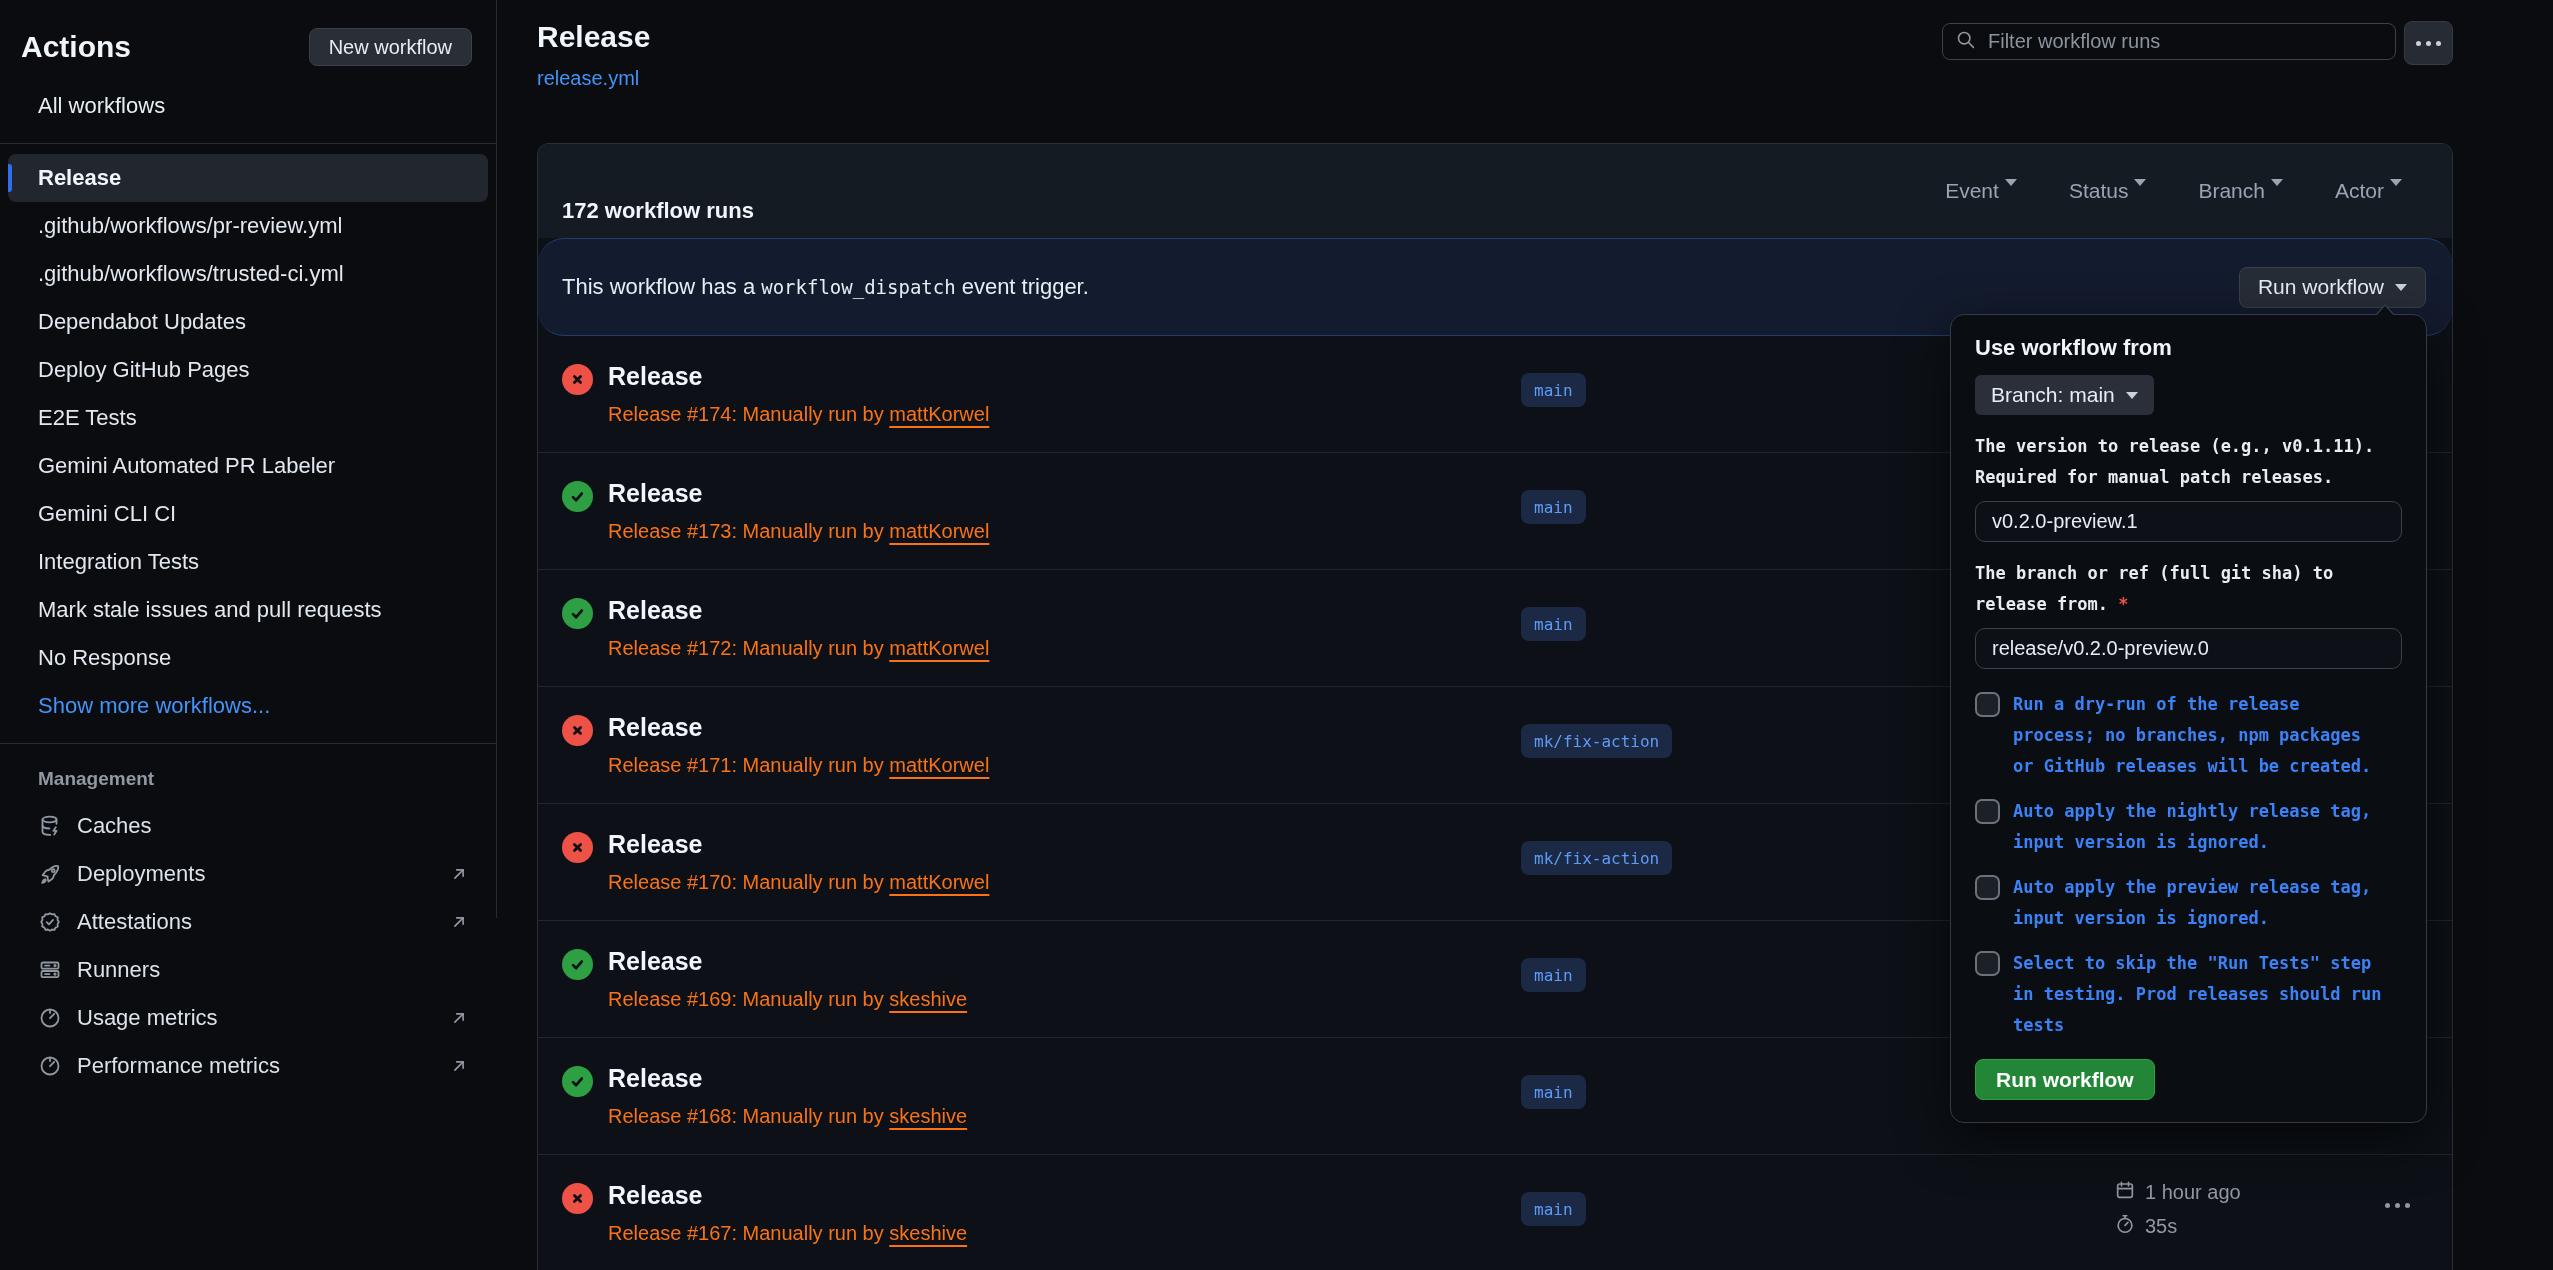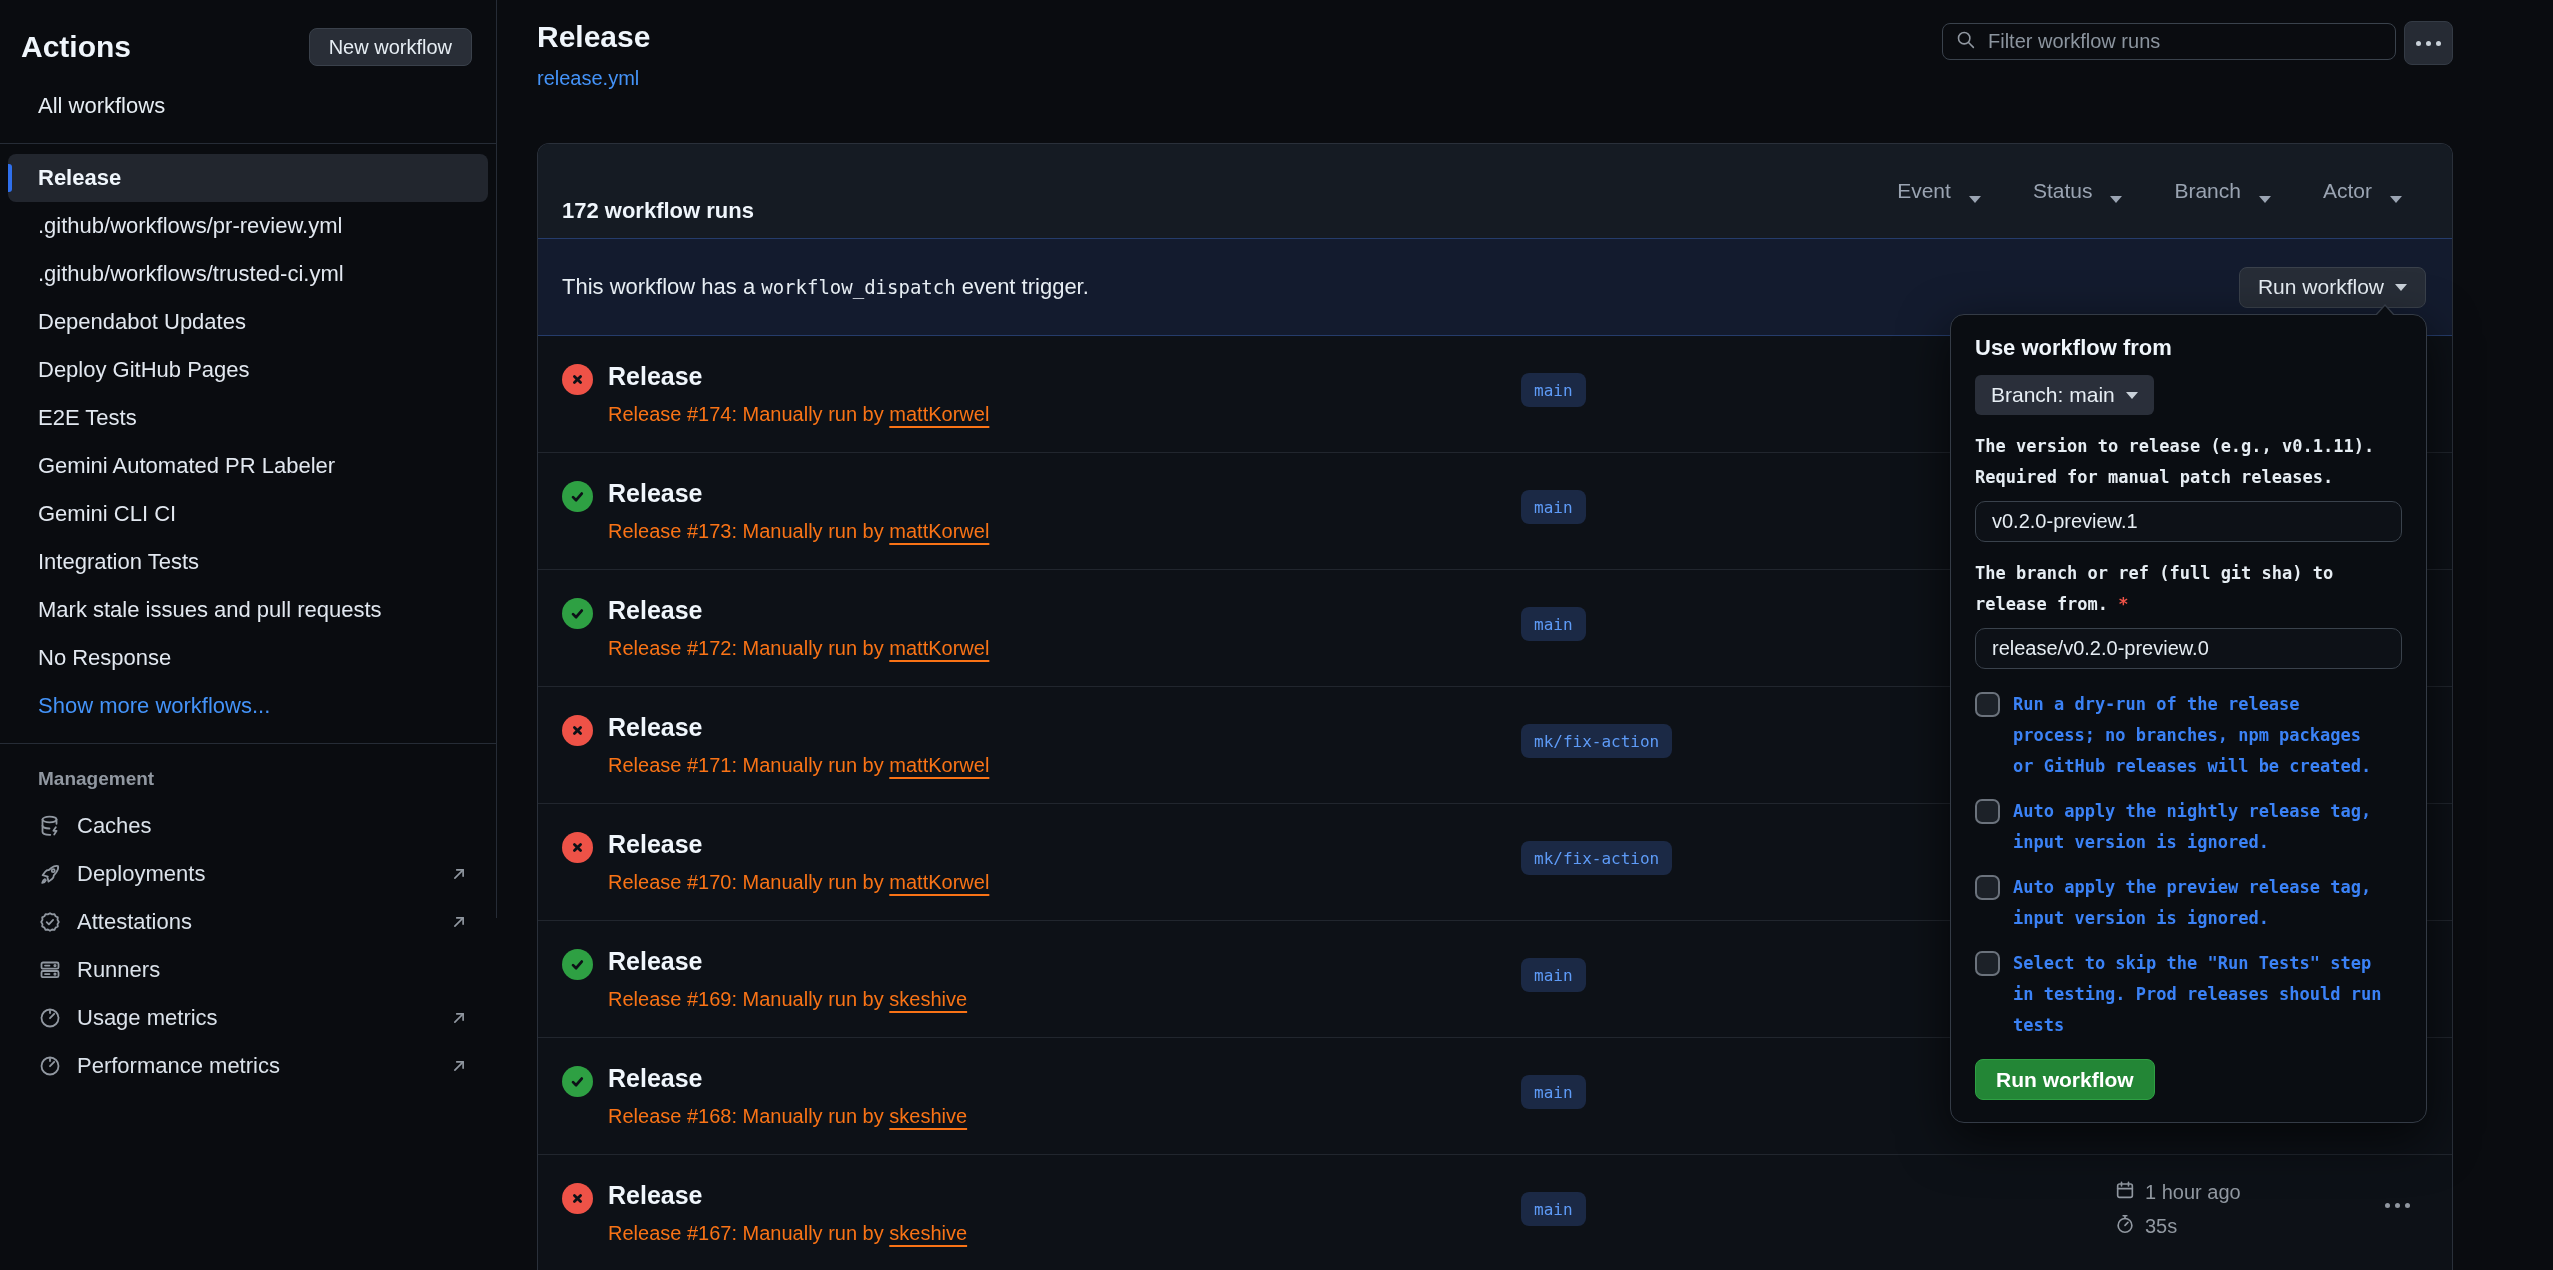--- a/index.html
+++ b/index.html
@@ -52,25 +52,25 @@
     border-radius:8px;display:flex;align-items:center;justify-content:center;gap:5px;box-sizing:border-box;cursor:pointer;}
   .dot{width:5px;height:5px;border-radius:50%;background:#c9d1d9;}
 
   
   .card{position:absolute;left:537px;top:143px;width:1916px;height:1127px;box-sizing:border-box;
     border:1px solid #2a303a;border-bottom:none;border-radius:12px 12px 0 0;background:#0d1117;overflow:hidden;}
   .card-header{height:94px;background:#151b23;display:flex;align-items:center;justify-content:space-between;
     padding:0 50px 0 24px;}
   .count{font-size:22px;font-weight:bold;color:#f0f6fc;margin-top:39px;}
   .filters{display:flex;gap:52px;}
-  .filter-item{display:flex;align-items:flex-end;gap:18px;font-size:21px;color:#9aa4b2;cursor:pointer;}
+  .filter-item{display:flex;align-items:flex-start;gap:6px;font-size:21px;color:#9aa4b2;cursor:pointer;}
   .caret{width:0;height:0;border-left:6px solid transparent;border-right:6px solid transparent;
     border-top:7px solid #9aa4b2;display:inline-block;}
   .banner{height:96px;background:#131b2e;border-top:1px solid #253c6b;border-bottom:1px solid #253c6b;
-    display:flex;align-items:center;justify-content:space-between;padding:0 26px 0 24px;box-sizing:content-box;}
+    display:flex;align-items:center;justify-content:space-between;padding:0 26px 0 24px;box-sizing:content-box;border-radius:26px;}
   .banner-text{font-size:22px;color:#e6edf3;}
   .banner-text code{font-size:19px;margin:0 6px;}
   .btn-dark{height:41px;padding:0 18px;background:#272d37;border:1px solid #3a414b;border-radius:8px;
     color:#e6edf3;font-size:21px;display:inline-flex;align-items:center;gap:11px;cursor:pointer;box-sizing:border-box;}
   .btn-dark .caret{border-top-color:#c9d1d9;border-left-width:6px;border-right-width:6px;}
 
   
   .run-row{position:relative;height:116px;border-bottom:1px solid #21262e;}
   .row-icon{position:absolute;left:24px;top:28px;width:31px;height:31px;border-radius:50%;
     display:flex;align-items:center;justify-content:center;}

